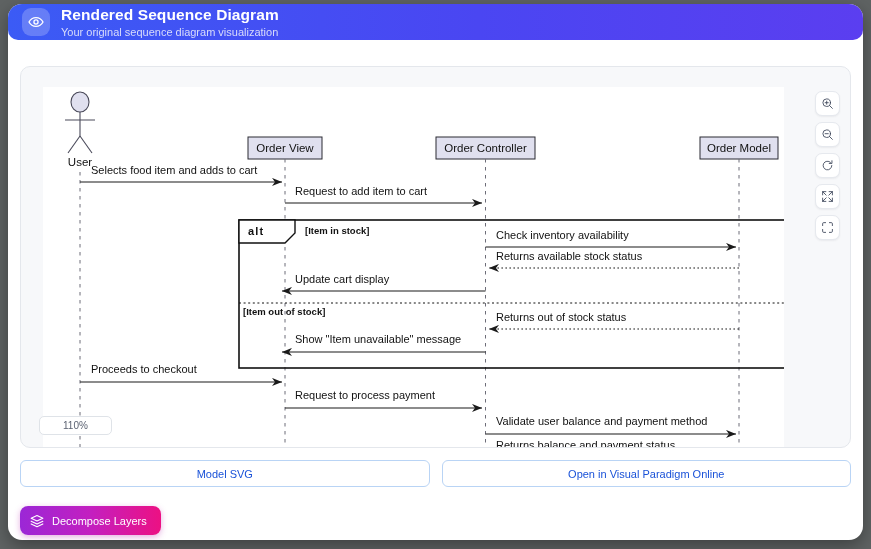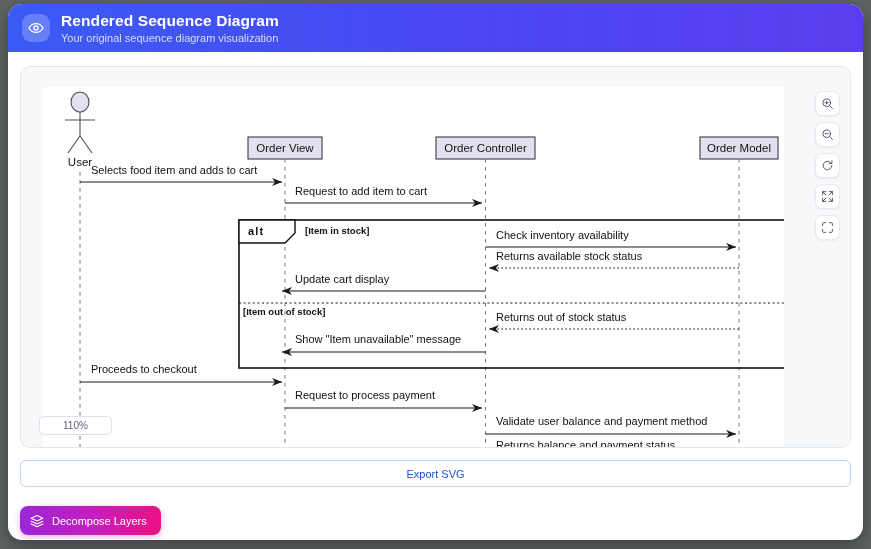--- a/index.html
+++ b/index.html
@@ -15,25 +15,26 @@
     left: 8px; top: 4px;
     width: 855px; height: 536px;
     background: #ffffff;
     border-radius: 14px;
     overflow: hidden;
     box-shadow: 0 6px 18px rgba(0,0,0,.35);
   }
 
   
   .header {
-    height: 48px;
+    height: 36px;
     background: linear-gradient(90deg, #3b5bf5 0%, #4a46f2 55%, #5b3ef0 100%);
     display: flex; align-items: center;
     padding: 0 14px;
     gap: 11px;
+    border-radius: 10px;
   }
   .hdr-icon {
     width: 28px; height: 28px;
     border-radius: 9px;
     background: rgba(255,255,255,.22);
     display: flex; align-items: center; justify-content: center;
     flex: none;
   }
   .hdr-icon svg { display:block; }
   .hdr-text { display: flex; flex-direction: column; justify-content: center; line-height: 1.12; }
@@ -269,21 +270,22 @@
             <path d="M15.5 3H19a2 2 0 0 1 2 2v3.5"></path>
             <path d="M21 15.5V19a2 2 0 0 1-2 2h-3.5"></path>
             <path d="M8.5 21H5a2 2 0 0 1-2-2v-3.5"></path>
           </svg>
       </div>
     </div>
 
   </div>
 
   <div class="actions">
-    <div class="act-btn">Export SVG</div>
+    <div class="act-btn">Model SVG</div>
+    <div class="act-btn">Open in Visual Paradigm Online</div>
   </div>
 
   <button class="decompose">
     <span class="dec-icon">
       <svg width="14" height="14" viewBox="0 0 24 24" fill="none" stroke="#ffffff" stroke-width="1.9" stroke-linecap="round" stroke-linejoin="round">
         <polygon points="12,2.5 22,7.2 12,11.9 2,7.2"></polygon>
         <polyline points="2,12.4 12,17.1 22,12.4"></polyline>
         <polyline points="2,17 12,21.7 22,17"></polyline>
       </svg>
     </span>

